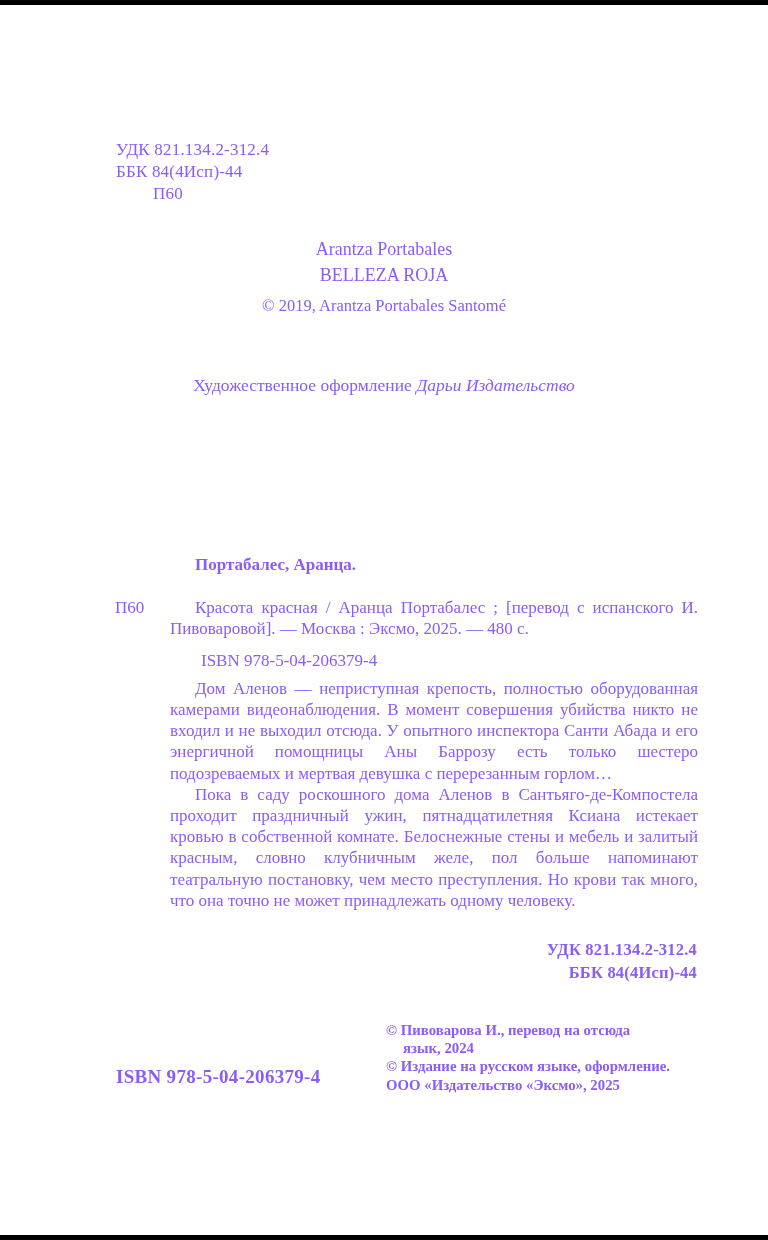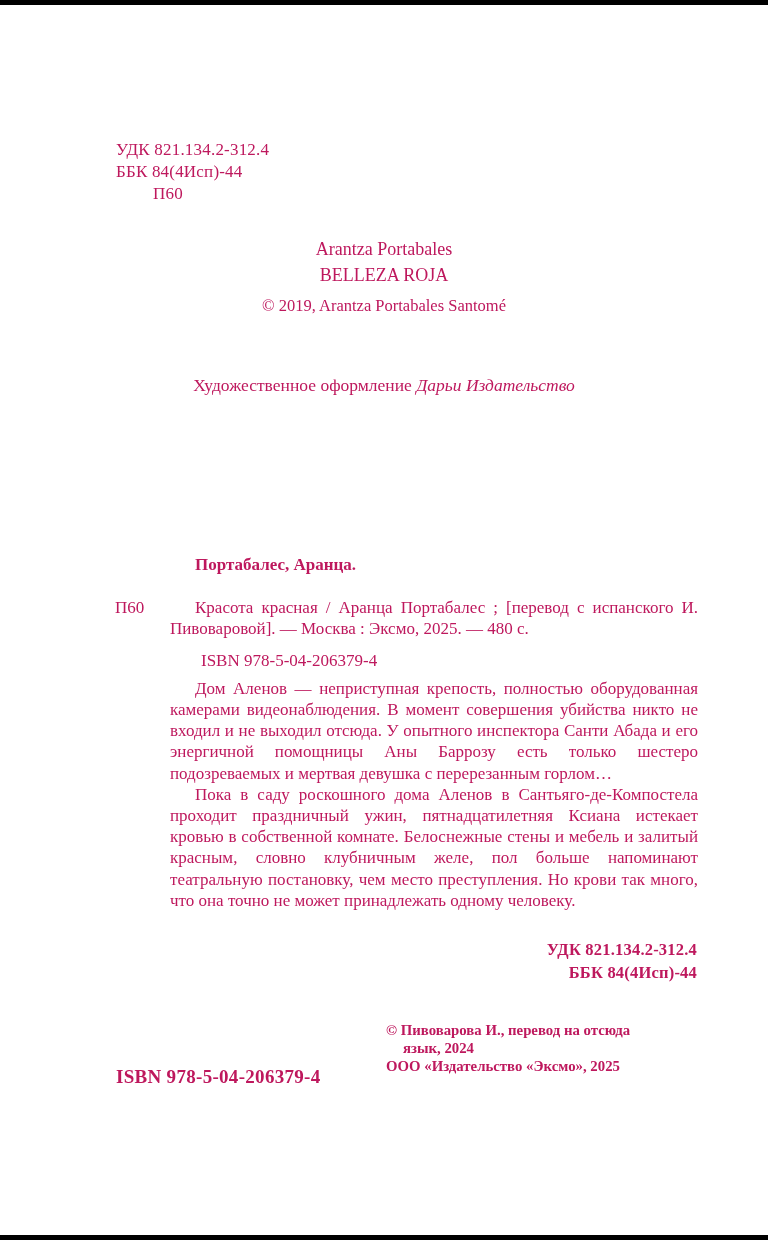--- a/index.html
+++ b/index.html
@@ -2,21 +2,21 @@
 <html lang="ru"><head>
 <meta charset="utf-8">
 <style>
   html, body { margin: 0; padding: 0; background: #ffffff; }
   .page {
     position: relative;
     width: 768px;
     height: 1240px;
     margin: 0 auto;
     background: #ffffff;
-    color: #be185d;
+    color: #8b5cf6;
     font-family: "Liberation Serif", "DejaVu Serif", serif;
     overflow: hidden;
     -webkit-hyphens: auto;
     hyphens: auto;
   }
   .edge { position: absolute; left: 0; width: 768px; background: #000; }
   .edge-top { top: 0; height: 5px; }
   .edge-bottom { bottom: 0; height: 5px; }
 
   .tl-block {
@@ -102,20 +102,21 @@
   </div>
 
   <div class="udk-right">
     <div>УДК 821.134.2-312.4</div>
     <div>ББК 84(4Исп)-44</div>
   </div>
 
   <div class="footer-copy">
     <div>© Пивоварова И., перевод на отсюда</div>
     <div class="cont">язык, 2024</div>
+    <div>© Издание на русском языке, оформление.</div>
     <div>ООО «Издательство «Эксмо», 2025</div>
   </div>
 
   <div class="footer-isbn">ISBN 978-5-04-206379-4</div>
 
   <div class="edge edge-bottom"></div>
 
 </div>
 
 </body></html>

